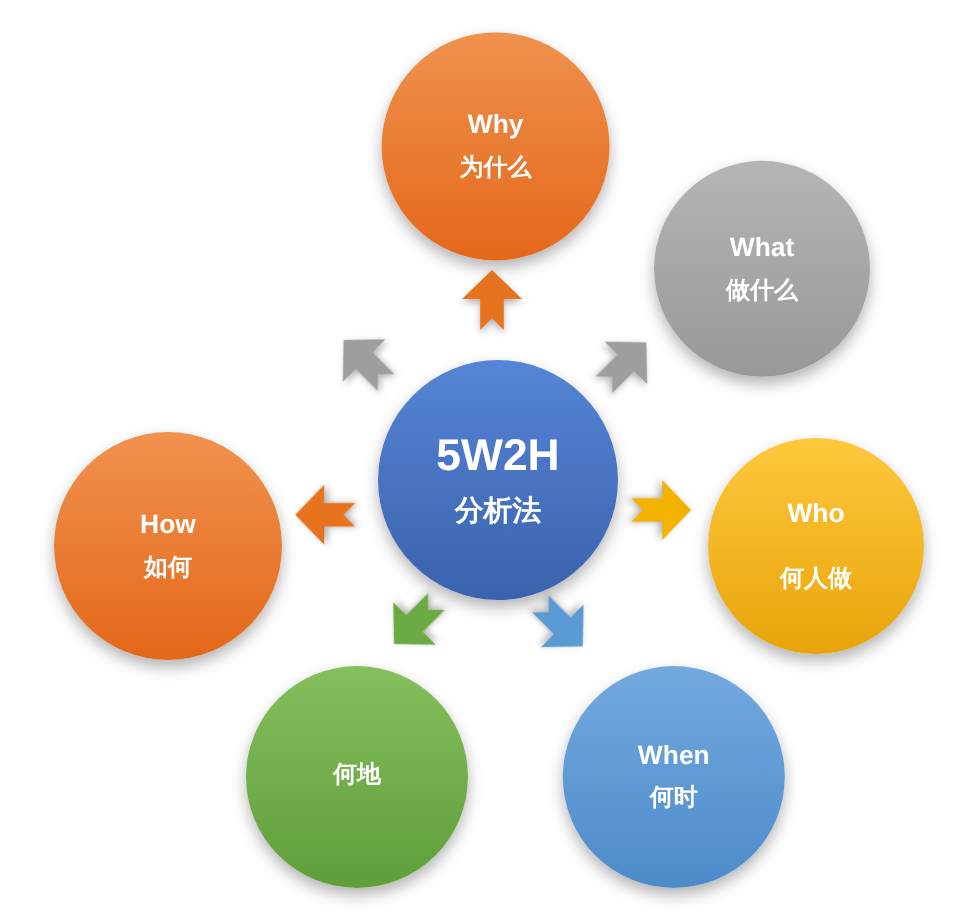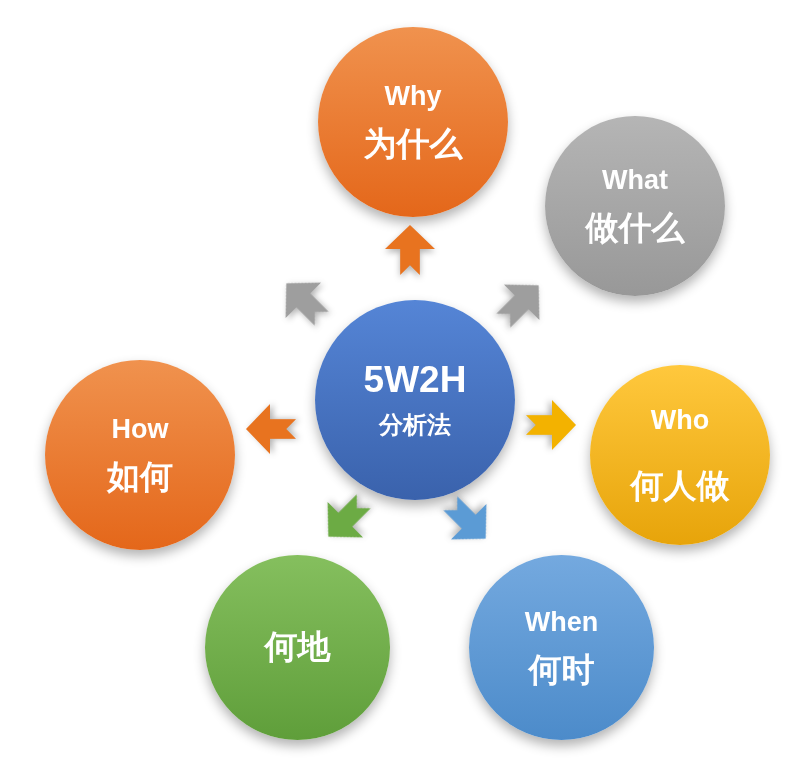--- a/index.html
+++ b/index.html
@@ -21,39 +21,39 @@
     display: flex;
     flex-direction: column;
     align-items: center;
     justify-content: center;
     text-align: center;
     color: #ffffff;
     font-weight: bold;
     box-shadow: 0 6px 12px rgba(0,0,0,0.30);
     gap: 14px;
   }
-  .circle .en { font-size: 27px; line-height: 1.15; }
-  .circle .zh { font-size: 33px; line-height: 1.1; }
+  .circle .en { font-size: 22px; line-height: 1.15; }
+  .circle .zh { font-size: 20px; line-height: 1.1; font-family: Liberation Mono, monospace; }
 
   
   .c-center {
     left: 315px; top: 300px; width: 200px; height: 200px;
     background: linear-gradient(to bottom, #5585D6 0%, #3A62AC 100%);
     gap: 8px;
   }
   .c-center .l1 { font-size: 37px; }
   .c-center .l2 { font-size: 24px; }
 
   
   .c-why {
     left: 318px; top: 27px; width: 190px; height: 190px;
     background: linear-gradient(to bottom, #F0924E 0%, #E4671A 100%);
   }
   .c-what {
-    left: 545px; top: 116px; width: 180px; height: 180px;
+    left: 545px; top: 134px; width: 180px; height: 180px;
     background: linear-gradient(to bottom, #B5B5B5 0%, #989898 100%);
   }
   .c-who {
     left: 590px; top: 365px; width: 180px; height: 180px;
     background: linear-gradient(to bottom, #FFC83D 0%, #E7A40A 100%);
     gap: 32px;
   }
   .c-when {
     left: 469px; top: 555px; width: 185px; height: 185px;
     background: linear-gradient(to bottom, #74A9DF 0%, #4C8BCA 100%);

